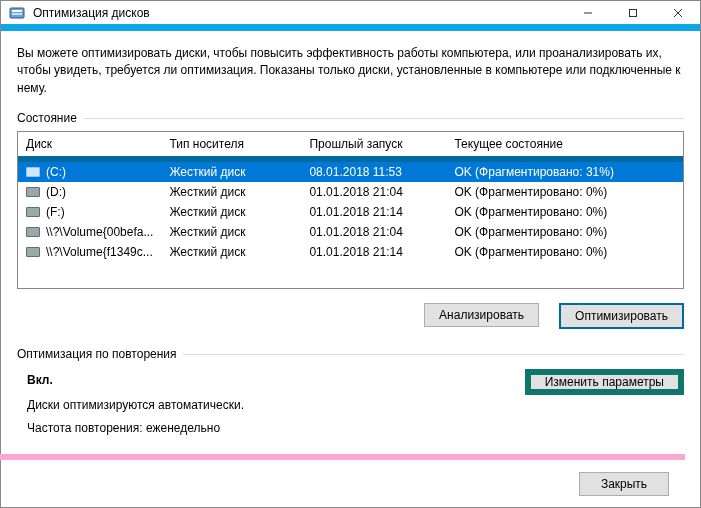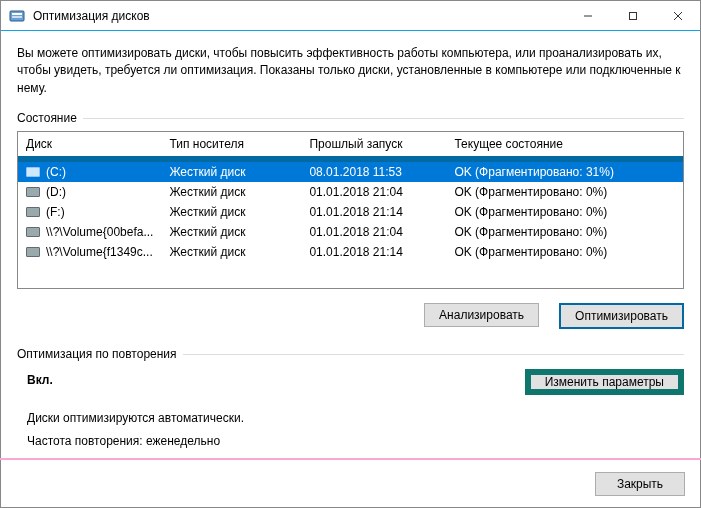--- a/index.html
+++ b/index.html
@@ -12,21 +12,21 @@
     width: 701px;
     height: 508px;
     overflow: hidden;
     border: 1px solid #888;
   }
   .titlebar {
     display: flex;
     align-items: center;
     height: 30px;
     padding-left: 8px;
-    border-bottom: 1px solid #0ea5e9;
+    border-bottom: 7px solid #0ea5e9;
     background: #fff;
   }
   .titlebar .app-icon {
     width: 16px; height: 16px;
     margin-right: 8px;
     display: inline-flex; align-items:center; justify-content:center;
   }
   .titlebar .title { flex: 1; font-size: 12px; }
   .titlebar .win-btn {
     width: 45px; height: 30px;
@@ -125,29 +125,29 @@
     display: flex;
     justify-content: space-between;
     align-items: flex-start;
   }
   .sched-info {
     padding-left: 10px;
     line-height: 1.9;
   }
   .sched-info .on {
     font-weight: 600;
-    margin-bottom: 15px;
+    margin-bottom: 2px;
   }
   .footer {
     position: absolute;
-    bottom: 0; left: 0; right: 0;
+    bottom: 0; left: 0; right: 16px;
     display: flex;
     justify-content: flex-end;
     padding: 12px 16px;
-    border-top: 2px solid #f9a8d4;
+    border-top: 6px solid #f9a8d4;
   }
   .col-disk  { width: 140px; }
   .col-media { width: 140px; }
   .col-run   { width: 145px; }
 </style>
 </head>
 <body>
 
 <div class="titlebar">
   <span class="app-icon">

